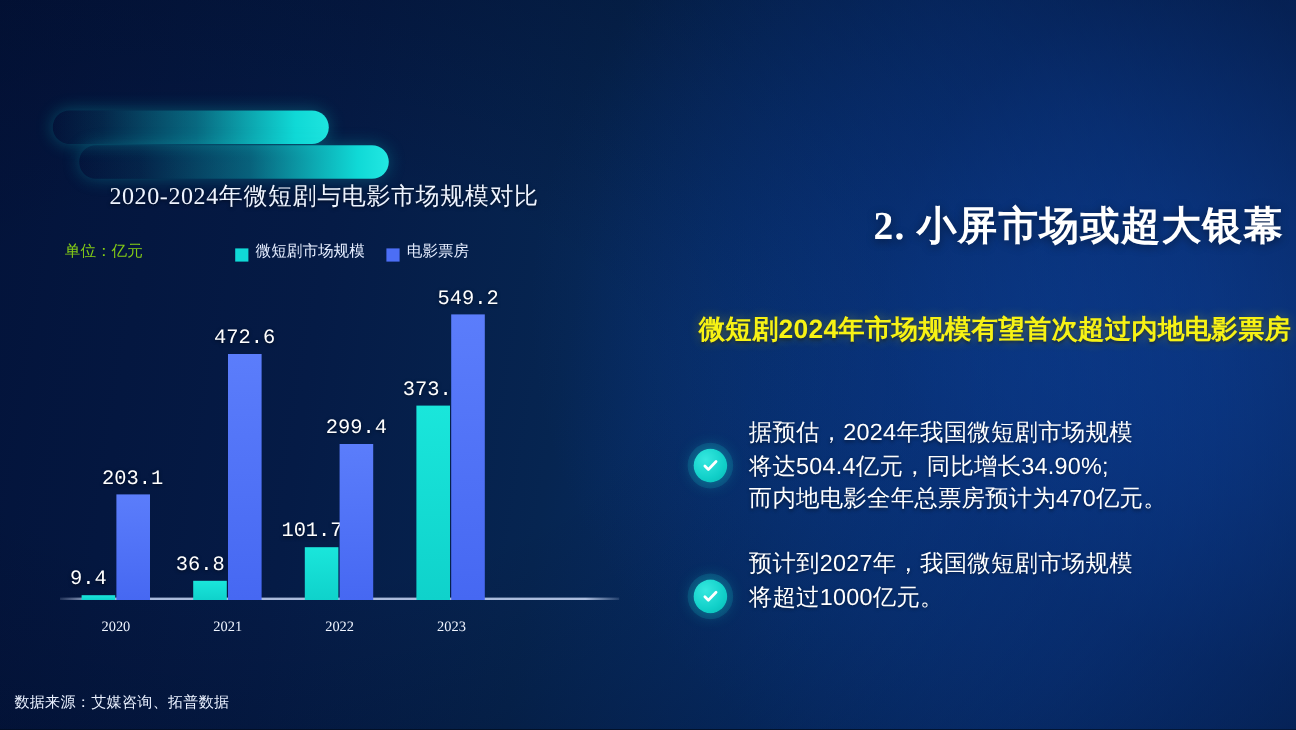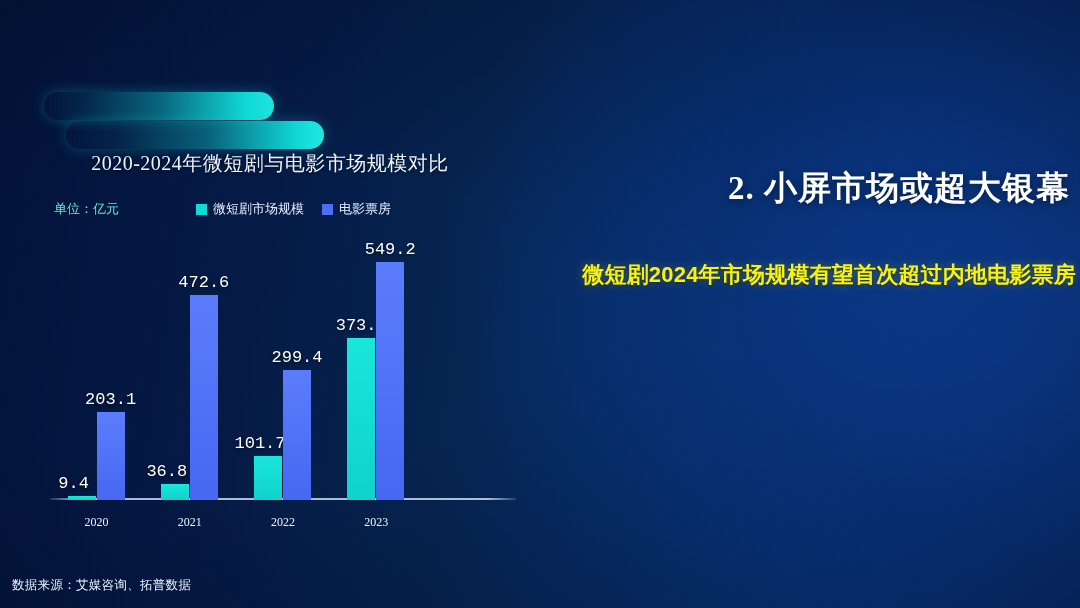--- a/index.html
+++ b/index.html
@@ -85,33 +85,33 @@
     letter-spacing: 0.5px;
     color: #eef4ff;
     font-family: "Liberation Serif", "DejaVu Serif", serif;
     text-shadow: 0 1px 3px rgba(0,0,0,0.6);
   }
   .chart-unit {
     position: absolute;
     left: 54px;
     top: 50px;
     font-size: 13px;
-    color: #5eead4;
+    color: #84cc16;
   }
   .legend {
     position: absolute;
     left: 196px;
     top: 50px;
     display: flex;
     gap: 18px;
     align-items: center;
   }
   .legend-item {
     display: flex;
-    align-items: center;
+    align-items: flex-end;
     gap: 6px;
     font-size: 13px;
     color: #e6eeff;
   }
   .legend-swatch {
     width: 11px;
     height: 11px;
     display: inline-block;
   }
 
@@ -296,15 +296,36 @@
           <div class="bar bl" style="height: 237.987px;"></div>
           <div class="bar-label" style="bottom: 240.987px; left: 51px; transform: translateX(-50%);">549.2</div>
           <div class="x-label">2023</div>
         </div>
       </div>
   </div>
 
   <div class="headline">2. 小屏市场或超大银幕</div>
   <div class="subhead">微短剧2024年市场规模有望首次超过内地电影票房</div>
 
+  <div class="bullets" id="bullets">
+      <div class="bullet">
+        <div class="check">
+          <svg width="16" height="16" viewBox="0 0 16 16">
+            <path d="M3.4 8.3 L6.3 11.2 L12.7 4.6" fill="none" stroke="#ffffff" stroke-width="2.3" stroke-linecap="round" stroke-linejoin="round"></path>
+          </svg>
+        </div>
+        <div class="bullet-text">据预估，2024年我国微短剧市场规模
+将达504.4亿元，同比增长34.90%;
+而内地电影全年总票房预计为470亿元。</div>
+      </div>
+      <div class="bullet">
+        <div class="check">
+          <svg width="16" height="16" viewBox="0 0 16 16">
+            <path d="M3.4 8.3 L6.3 11.2 L12.7 4.6" fill="none" stroke="#ffffff" stroke-width="2.3" stroke-linecap="round" stroke-linejoin="round"></path>
+          </svg>
+        </div>
+        <div class="bullet-text">预计到2027年，我国微短剧市场规模
+将超过1000亿元。</div>
+      </div>
+    </div>
 
   <div class="source">数据来源：艾媒咨询、拓普数据</div>
 </div>
 
 </body></html>

